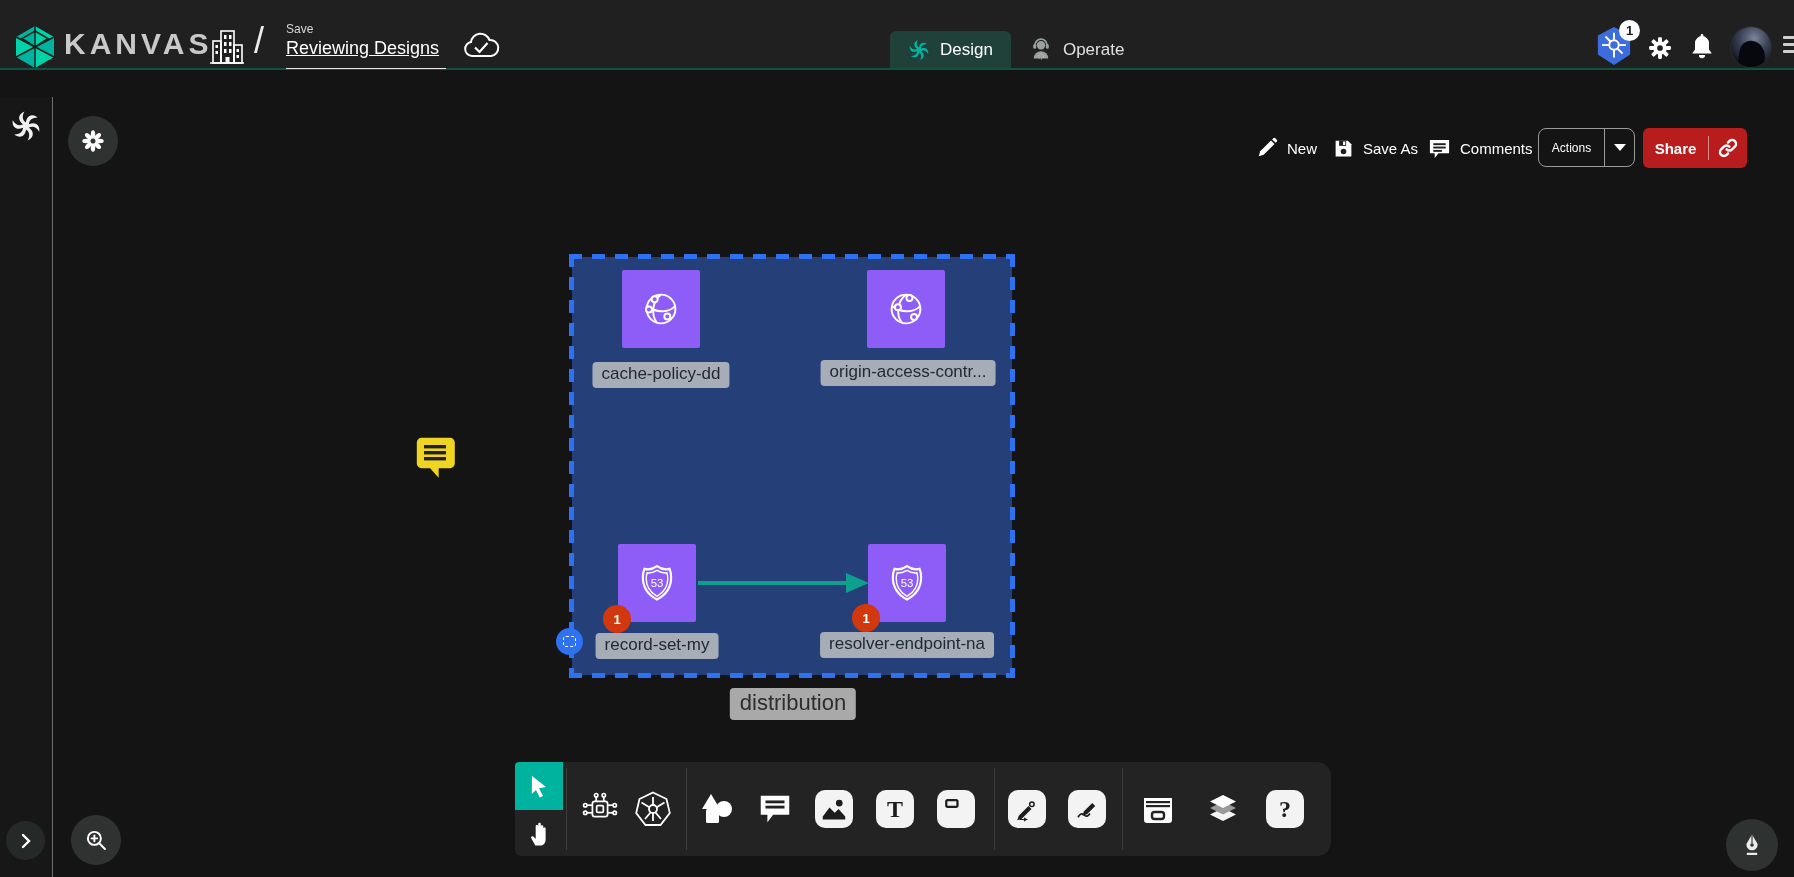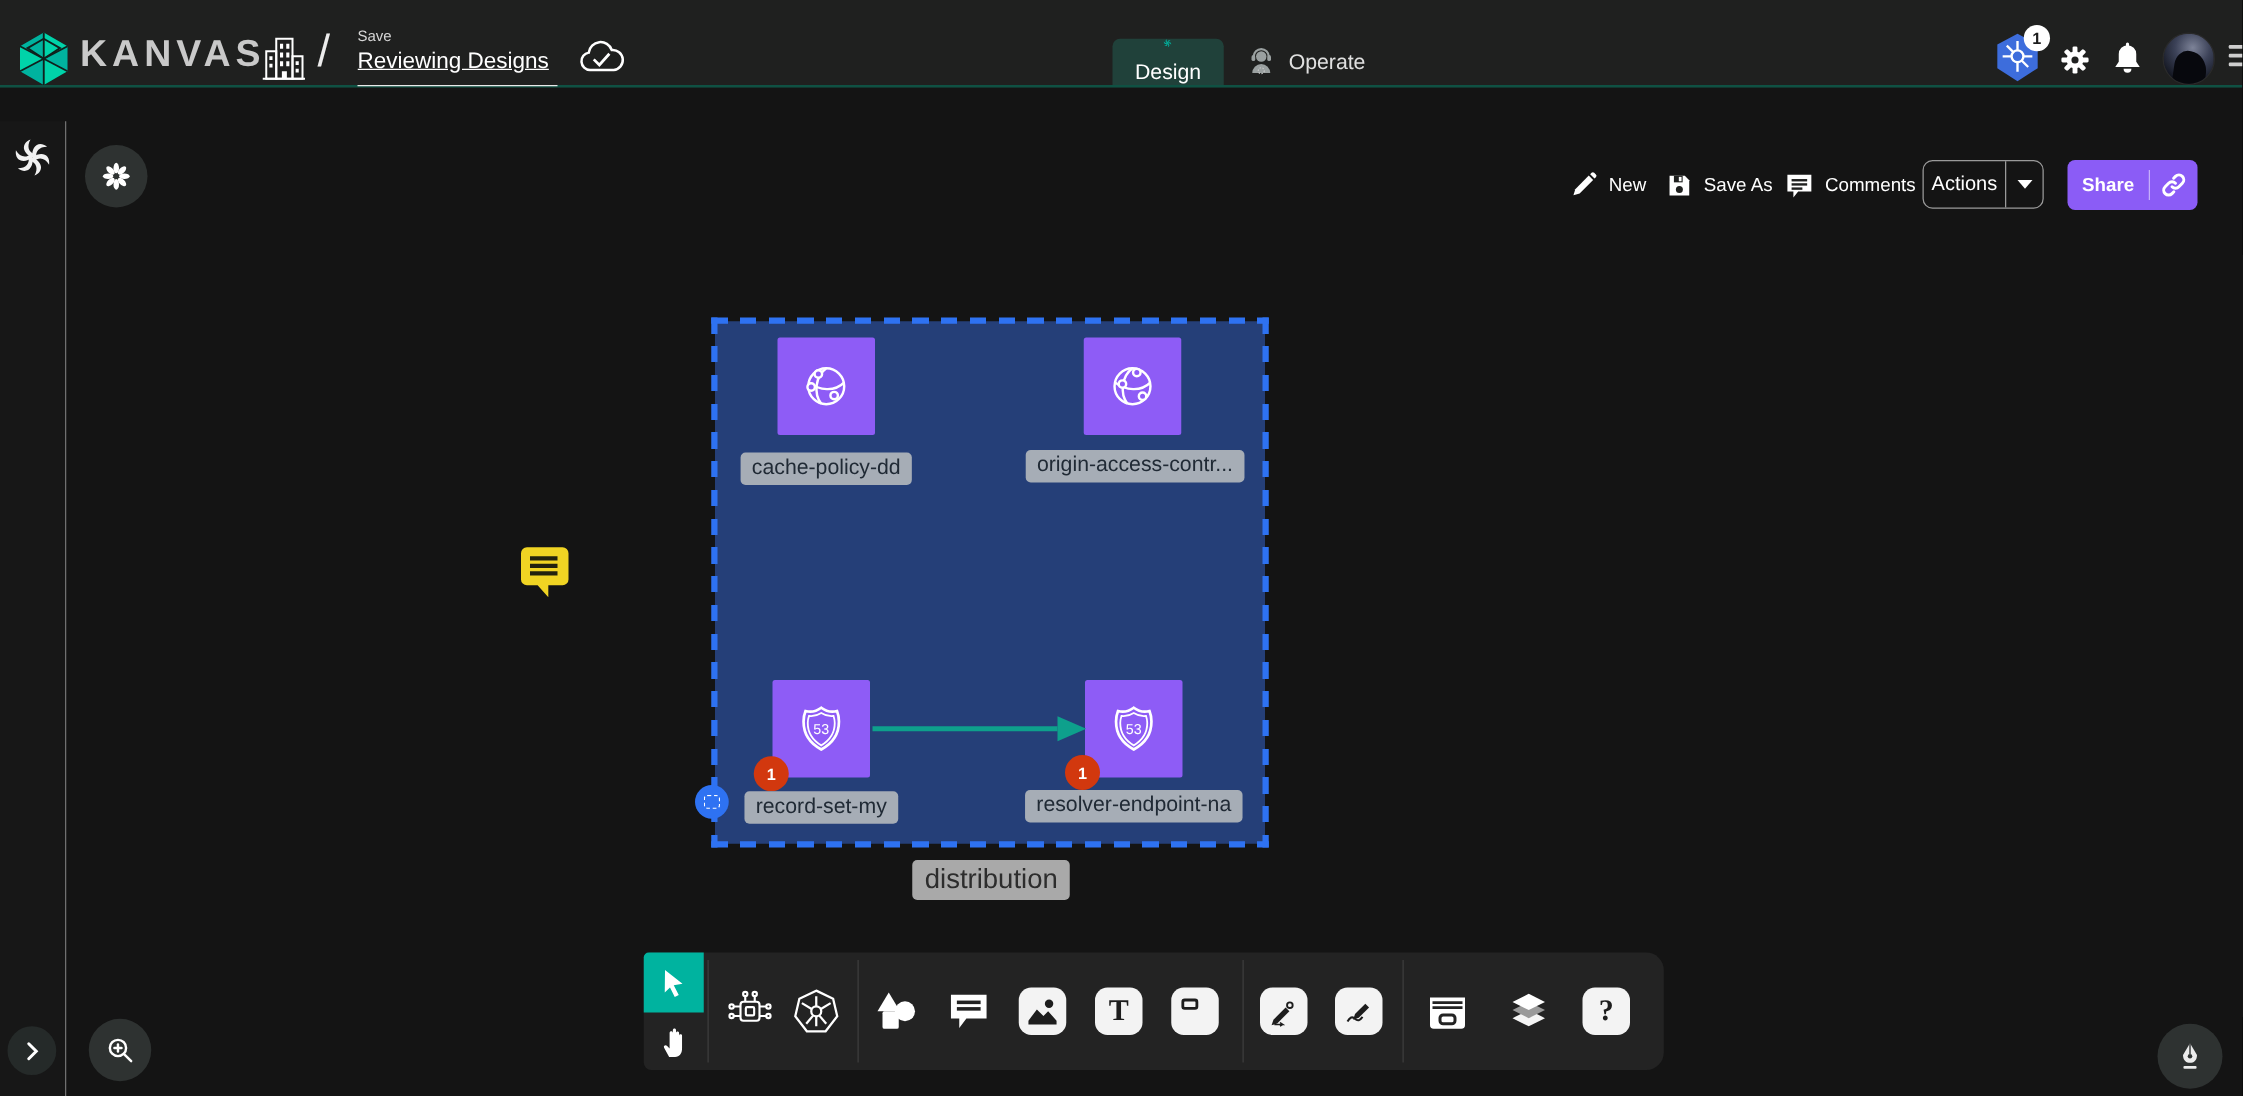--- a/index.html
+++ b/index.html
@@ -17,21 +17,21 @@
   .org-icon{ position:absolute; left:210px; top:28px; }
   .crumb-slash{ position:absolute; left:254px; top:20px; font-size:36px; font-weight:300; color:#ececec; }
   .name-label{ position:absolute; left:286px; top:22px; font-size:12px; color:#d6d6d6; }
   .name-input{ position:absolute; left:286px; top:38px; width:160px; background:transparent;
     border:none; border-bottom:1px solid #e8e8e8; color:#fff; font-size:18px;
     font-family:"Liberation Sans",sans-serif; padding:0 0 9px 0; outline:none;text-decoration:underline; }
   .cloud-icon{ position:absolute; left:462px; top:30px; }
   .tabs{ position:absolute; left:890px; bottom:0; display:flex; align-items:flex-end; }
   .tab{ height:37px; display:flex; align-items:center; gap:10px; padding:0 18px;
     font-size:17px; color:#e0e0e0; cursor:pointer; }
-  .tab.active{ background:#20413a; color:#fff; border-radius:6px 6px 0 0;flex-direction:column; }
+  .tab.active{ background:#20413a; color:#fff; border-radius:6px 6px 0 0; }
   .k8s-wrap{ position:absolute; left:1595px; top:26px; width:46px; height:44px; }
   .k8s-badge{ position:absolute; left:24px; top:-6px; width:21px; height:21px; border-radius:50%;
     background:#fff; color:#1c1c1c; font-size:13px; font-weight:700;
     display:flex; align-items:center; justify-content:center; }
   .gear-btn{ position:absolute; left:1645px; top:33px; }
   .bell-btn{ position:absolute; left:1688px; top:32px; }
   .avatar{ position:absolute; left:1730px; top:26px; width:42px; height:42px; border-radius:50%;
     overflow:hidden; background:radial-gradient(circle at 58% 28%, #7d8398 0%, #3c4258 38%, #12151f 78%);
     border:1px solid #2a2a2a; }
   .avatar::after{ content:""; position:absolute; left:8px; top:14px; width:26px; height:30px;
@@ -48,27 +48,27 @@
   .sb-expand{ left:6px; bottom:17px; width:39px; height:39px; background:#252a29;
     font-size:24px; color:#fff; line-height:1; }
   .flower-btn{ left:68px; top:19px; width:50px; height:50px; }
   .zoom-btn{ left:71px; top:718px; width:50px; height:50px; }
   .pen-btn{ left:1726px; top:722px; width:52px; height:52px; }
   
   .action-item{ position:absolute; top:31px; height:40px; display:flex; align-items:center;
     gap:9px; font-size:15px; color:#fff; cursor:pointer; }
   .actions-btn{ position:absolute; left:1538px; top:31px; width:97px; height:39px;
     border:1px solid #9a9a9a; border-radius:8px; display:flex; align-items:stretch; cursor:pointer; }
-  .actions-btn .lbl{ flex:1; display:flex; align-items:center; justify-content:center; font-size:16px; }
+  .actions-btn .lbl{ flex:1; display:flex; align-items:center; justify-content:center; font-size:12px; }
   .actions-btn .sep{ width:1px; background:#9a9a9a; }
   .actions-btn .caret-cell{ width:29px; display:flex; align-items:center; justify-content:center; }
   .caret{ width:0; height:0; border-left:6px solid transparent; border-right:6px solid transparent;
     border-top:7px solid #fff; }
-  .share-btn{ position:absolute; left:1643px; top:31px; width:104px; height:40px; background:#8b5cf6;
-    border-radius:6px; display:flex; align-items:stretch; cursor:pointer;margin-left:11px; }
+  .share-btn{ position:absolute; left:1643px; top:31px; width:104px; height:40px; background:#b91c1c;
+    border-radius:6px; display:flex; align-items:stretch; cursor:pointer; }
   .share-btn .lbl{ flex:1; display:flex; align-items:center; justify-content:center;
     font-size:15px; font-weight:700; color:#fff; }
   .share-btn .sep{ width:1px; background:rgba(255,255,255,.5); margin:8px 0; }
   .share-btn .link-cell{ width:38px; display:flex; align-items:center; justify-content:center; }
   
   .group{ position:absolute; left:569px; top:157px; width:446px; height:424px; }
   .group-fill{ position:absolute; inset:3px; background:#253f78; }
   .gd{ position:absolute; }
   .gd.top,.gd.bot{ left:0; right:0; height:5px;
     background:repeating-linear-gradient(90deg,#2e72f2 0 13px, transparent 13px 23px); }

